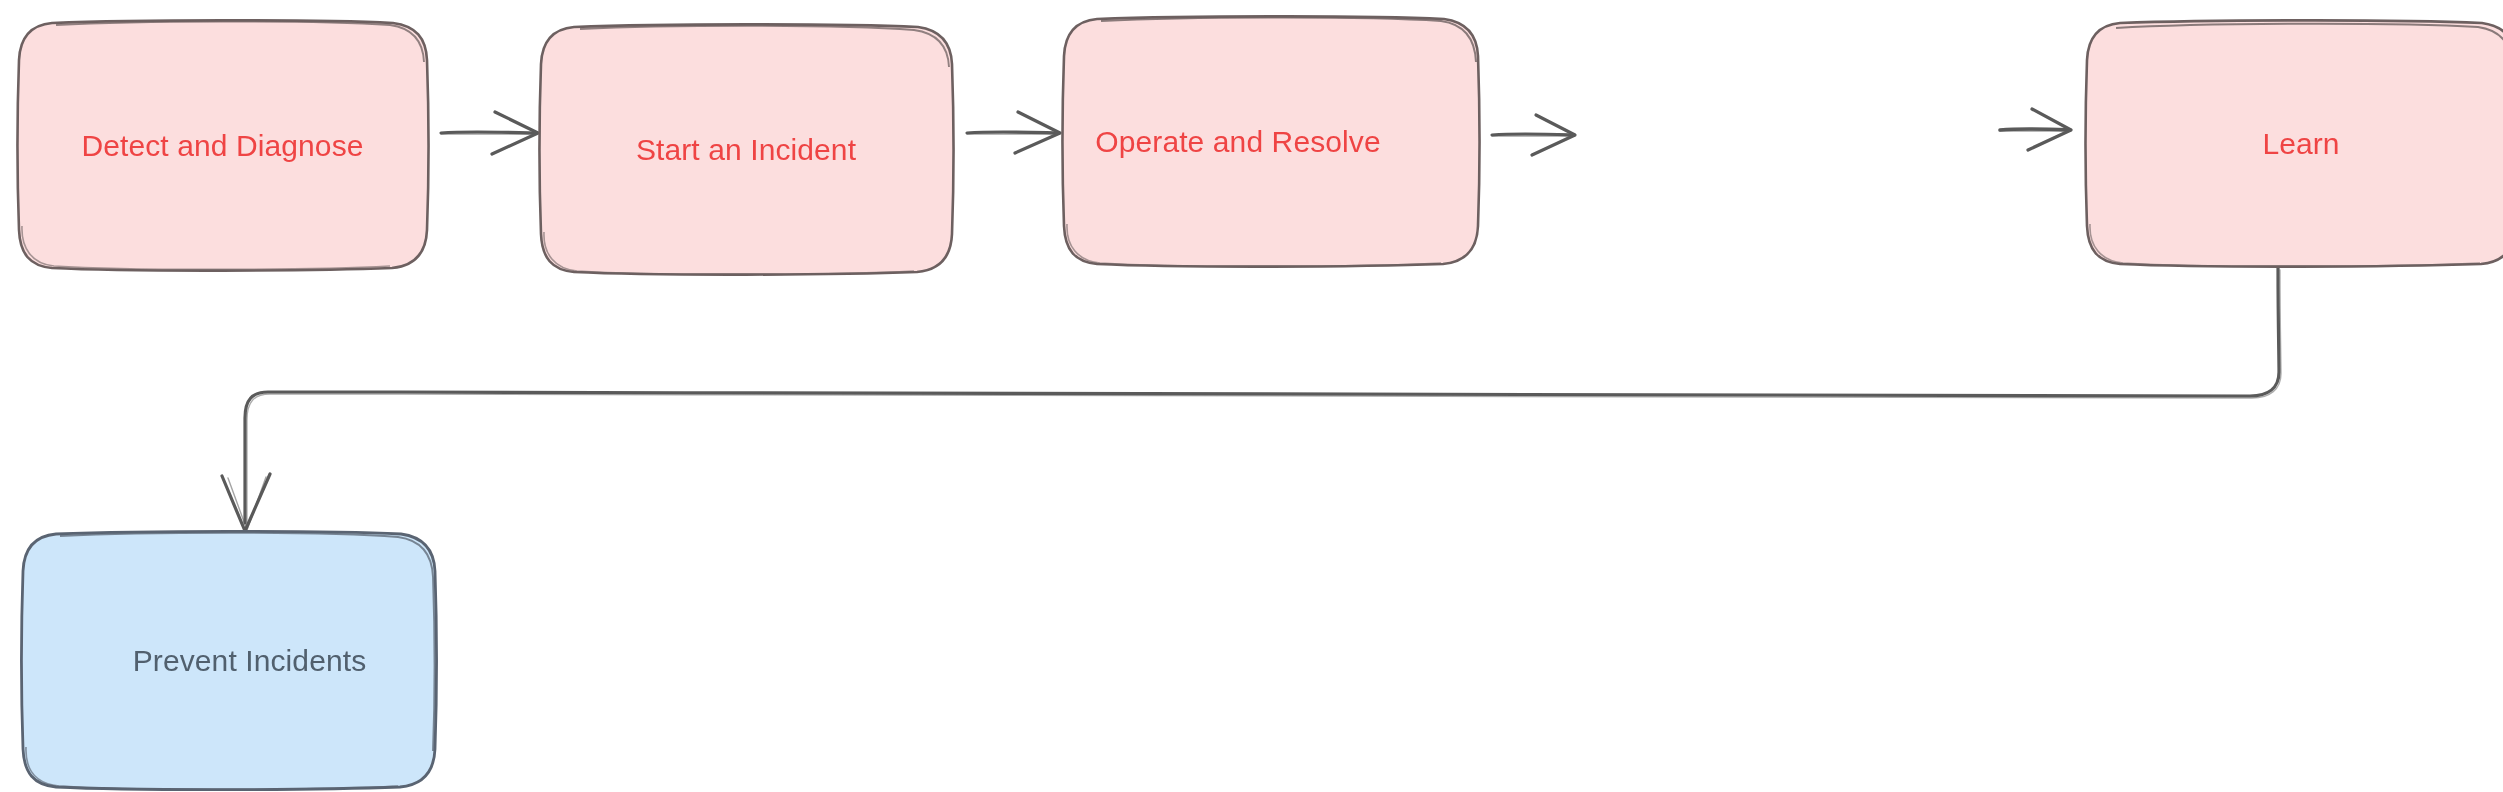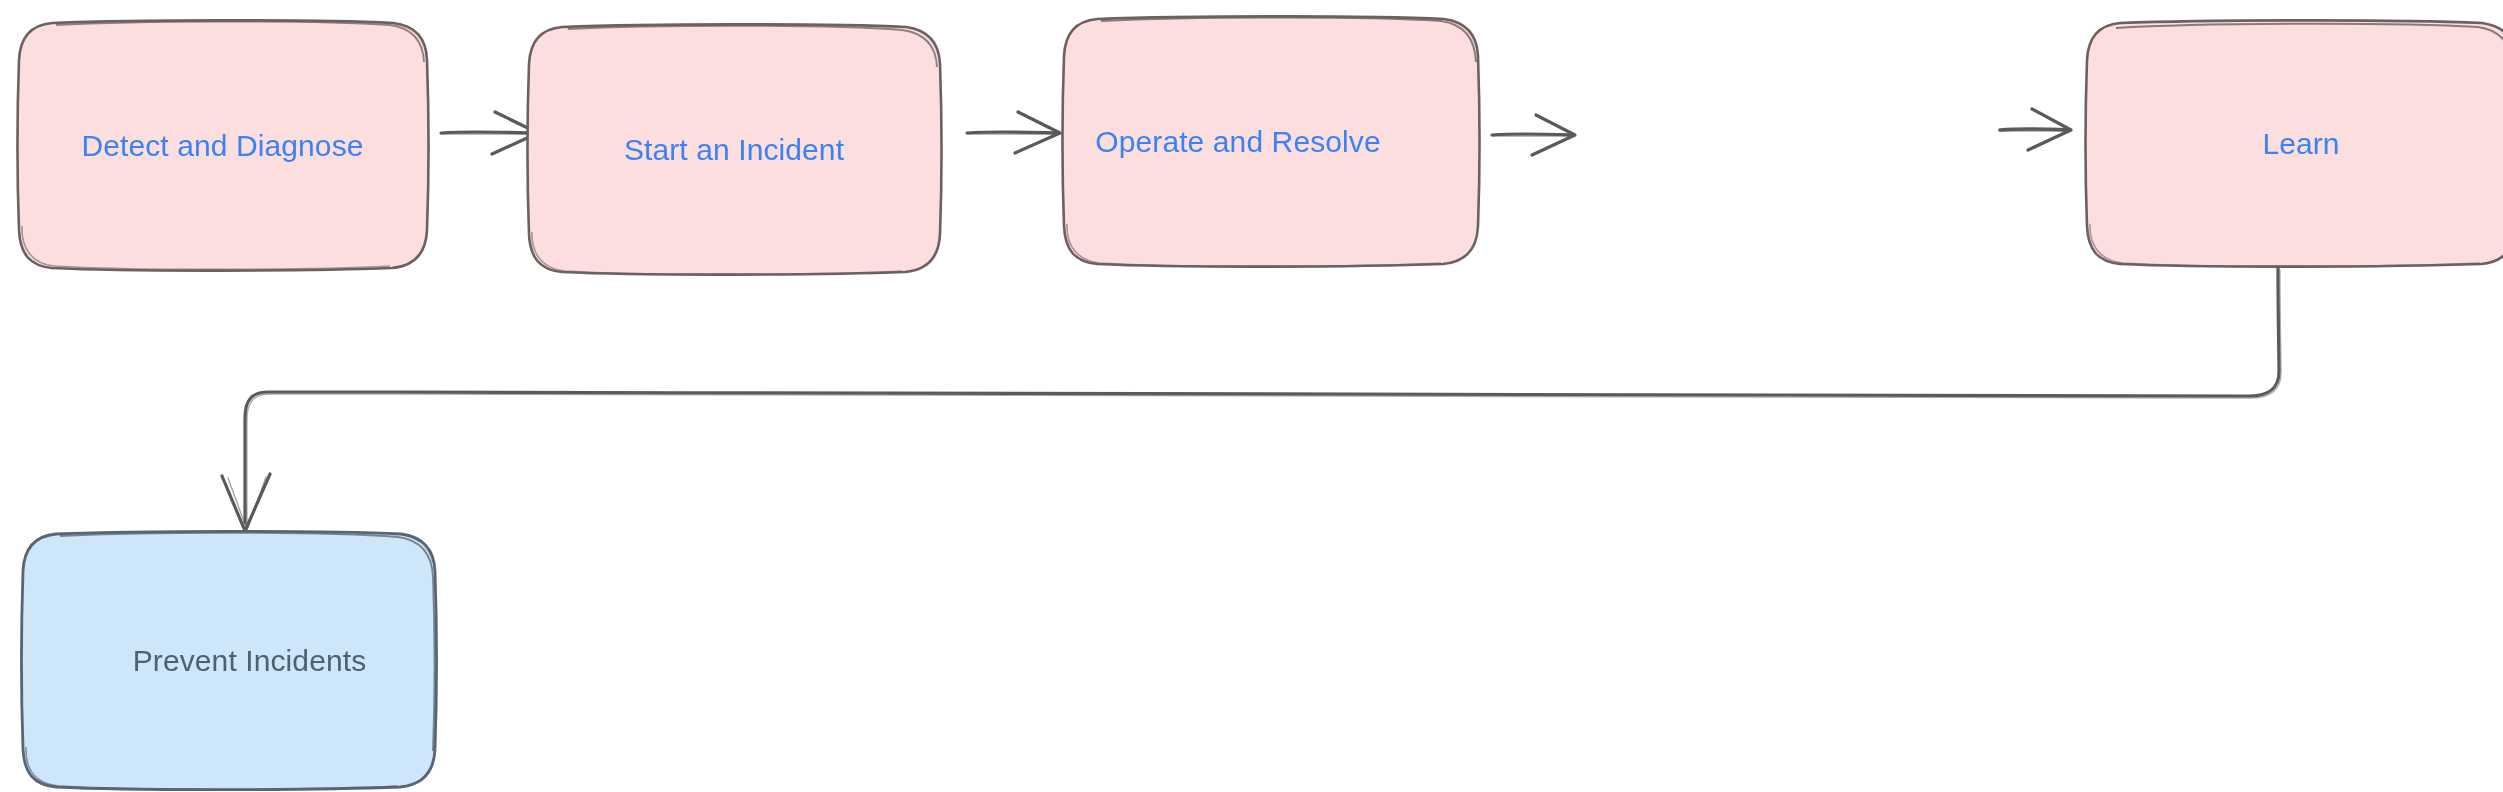--- a/index.html
+++ b/index.html
@@ -56,26 +56,26 @@
     position: relative;
     z-index: 3;
     color: #5f5050;
     font-size: 30px;
     font-weight: 400;
     letter-spacing: 0.1px;
     line-height: 1.25;
     white-space: nowrap;
   }
 
-  .node.process .node-label { color: #3b82f6; }
+  .node.process .node-label { color: #ef4444; }
   .node.prevent .node-label { color: #51606e; }
 
   
   #node-detect      { left: 18px;   top: 22px;  width: 409px; height: 247px; }
-  #node-start       { left: 528px;  top: 26px;  width: 412px; height: 247px; }
+  #node-start       { left: 540px;  top: 26px;  width: 412px; height: 247px; }
   #node-operate     { left: 1063px; top: 18px;  width: 350px; height: 247px; }
   #node-communicate { left: 1578px; top: 22px;  width: 410px; height: 240px; }
   #node-learn       { left: 2073px; top: 22px;  width: 430px; height: 243px; margin-left: 13px; }
   #node-prevent     { left: 22px;   top: 533px; width: 455px; height: 255px; }
 </style>
 </head>
 <body>
 
 <div id="diagram-root">
 

